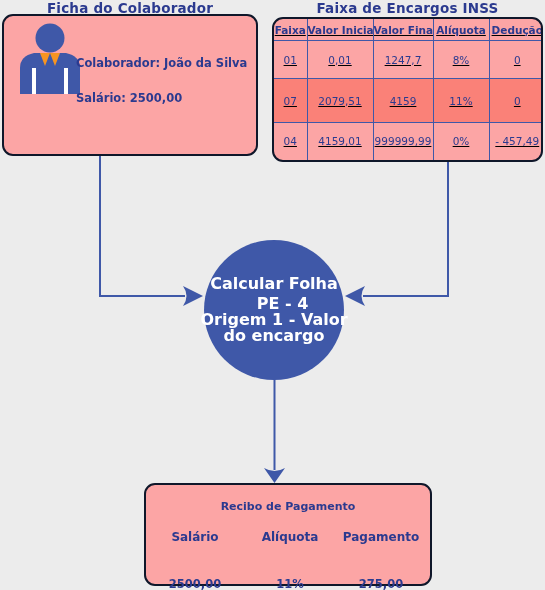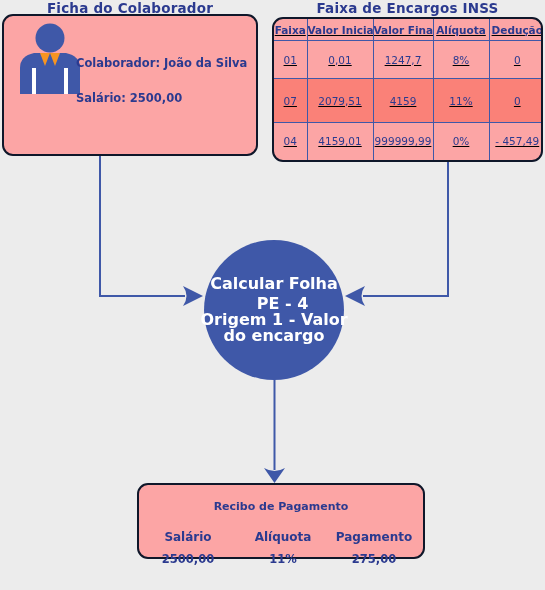--- a/index.html
+++ b/index.html
@@ -71,28 +71,28 @@
   
   #process-node{
     position:absolute;left:204px;top:240px;width:140px;height:140px;
     background:#3F58A8;border-radius:50%;
     display:flex;align-items:center;justify-content:center;flex-direction:column;
     color:#FFFFFF;text-align:center;
   }
   #process-node .ln{font-weight:bold;font-size:16px;line-height:16px;white-space:nowrap;}
 
   
-  #receipt-card{left:137px;top:483px;width:288px;height:76px;}
+  #receipt-card{left:144px;top:483px;width:288px;height:103px;}
   #receipt-title{
     position:absolute;left:0;top:15px;width:100%;text-align:center;
     color:#2B3A8F;font-weight:bold;font-size:11px;
   }
   .rcp-col{position:absolute;text-align:center;width:90px;}
   .rcp-h{color:#2B3A8F;font-weight:bold;font-size:12px;}
-  .rcp-v{color:#2B3A8F;font-weight:bold;font-size:11.5px;margin-top:8px;}
+  .rcp-v{color:#2B3A8F;font-weight:bold;font-size:11.5px;margin-top:33px;}
   #rcp-c0{left:4px;top:45px;}
   #rcp-c1{left:99px;top:45px;}
   #rcp-c2{left:190px;top:45px;}
   .conn-svg{position:absolute;left:0;top:0;width:545px;height:590px;overflow:visible;}
 </style>
 </head>
 <body>
 
 <div class="stage">
 

